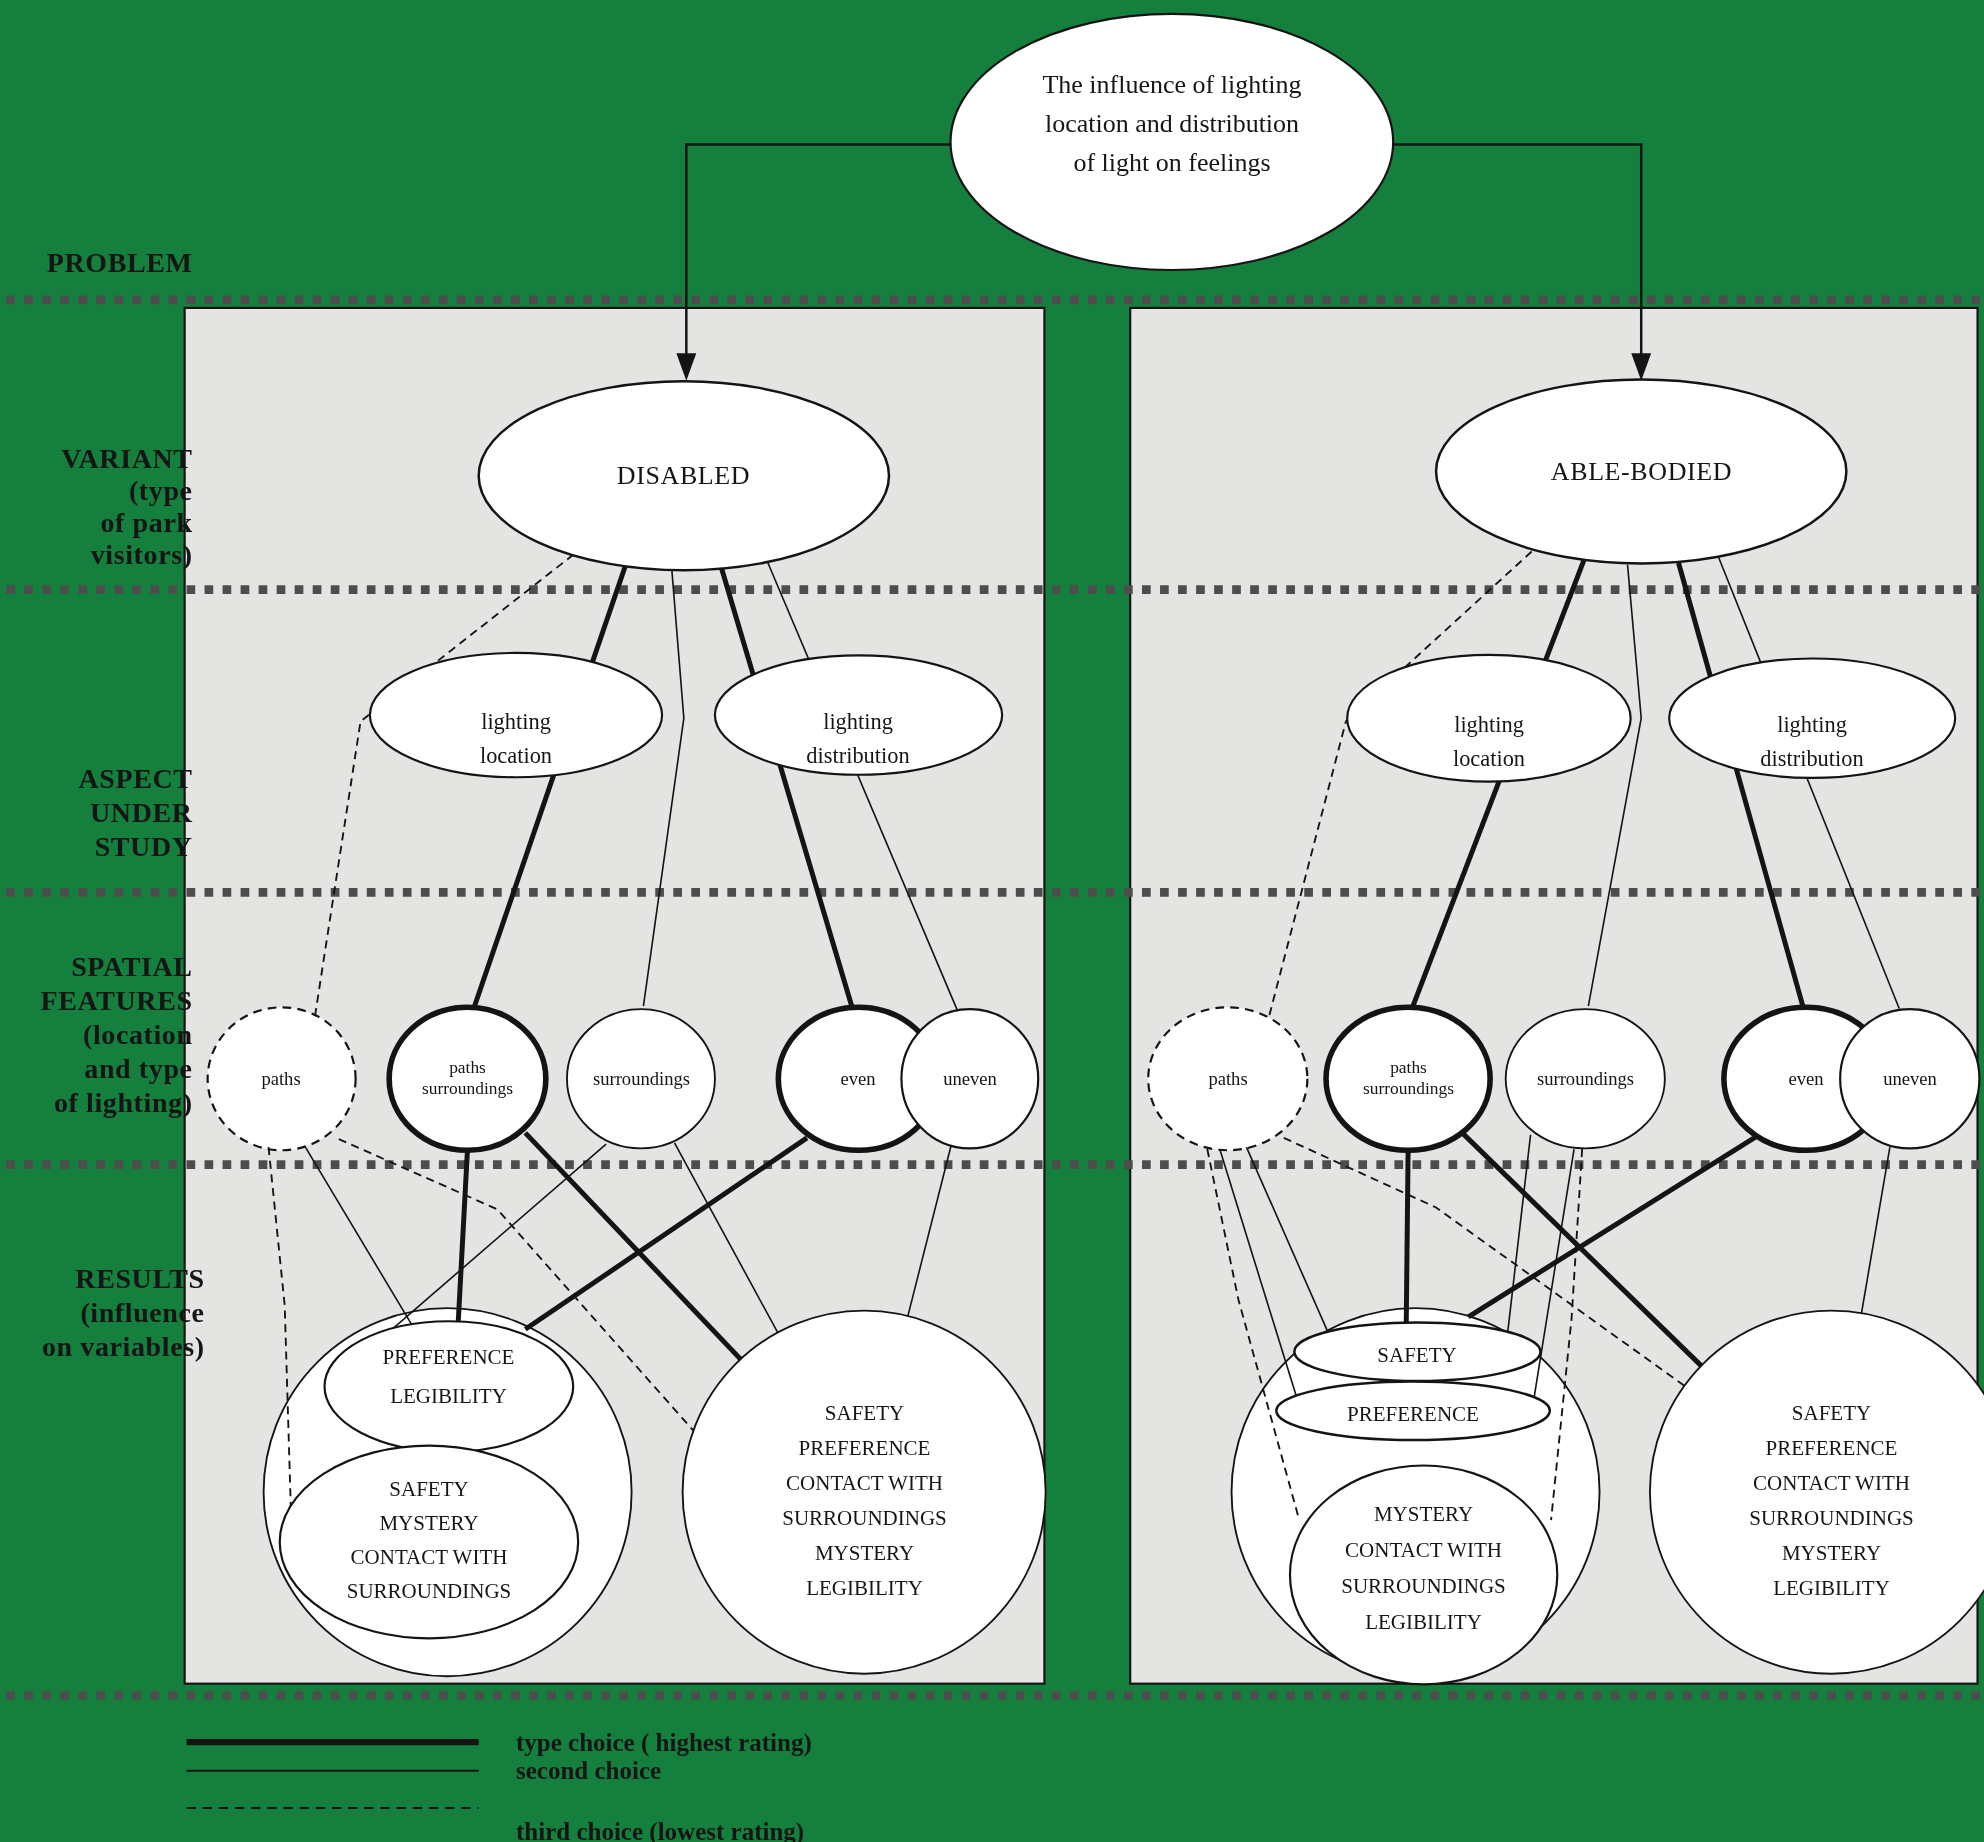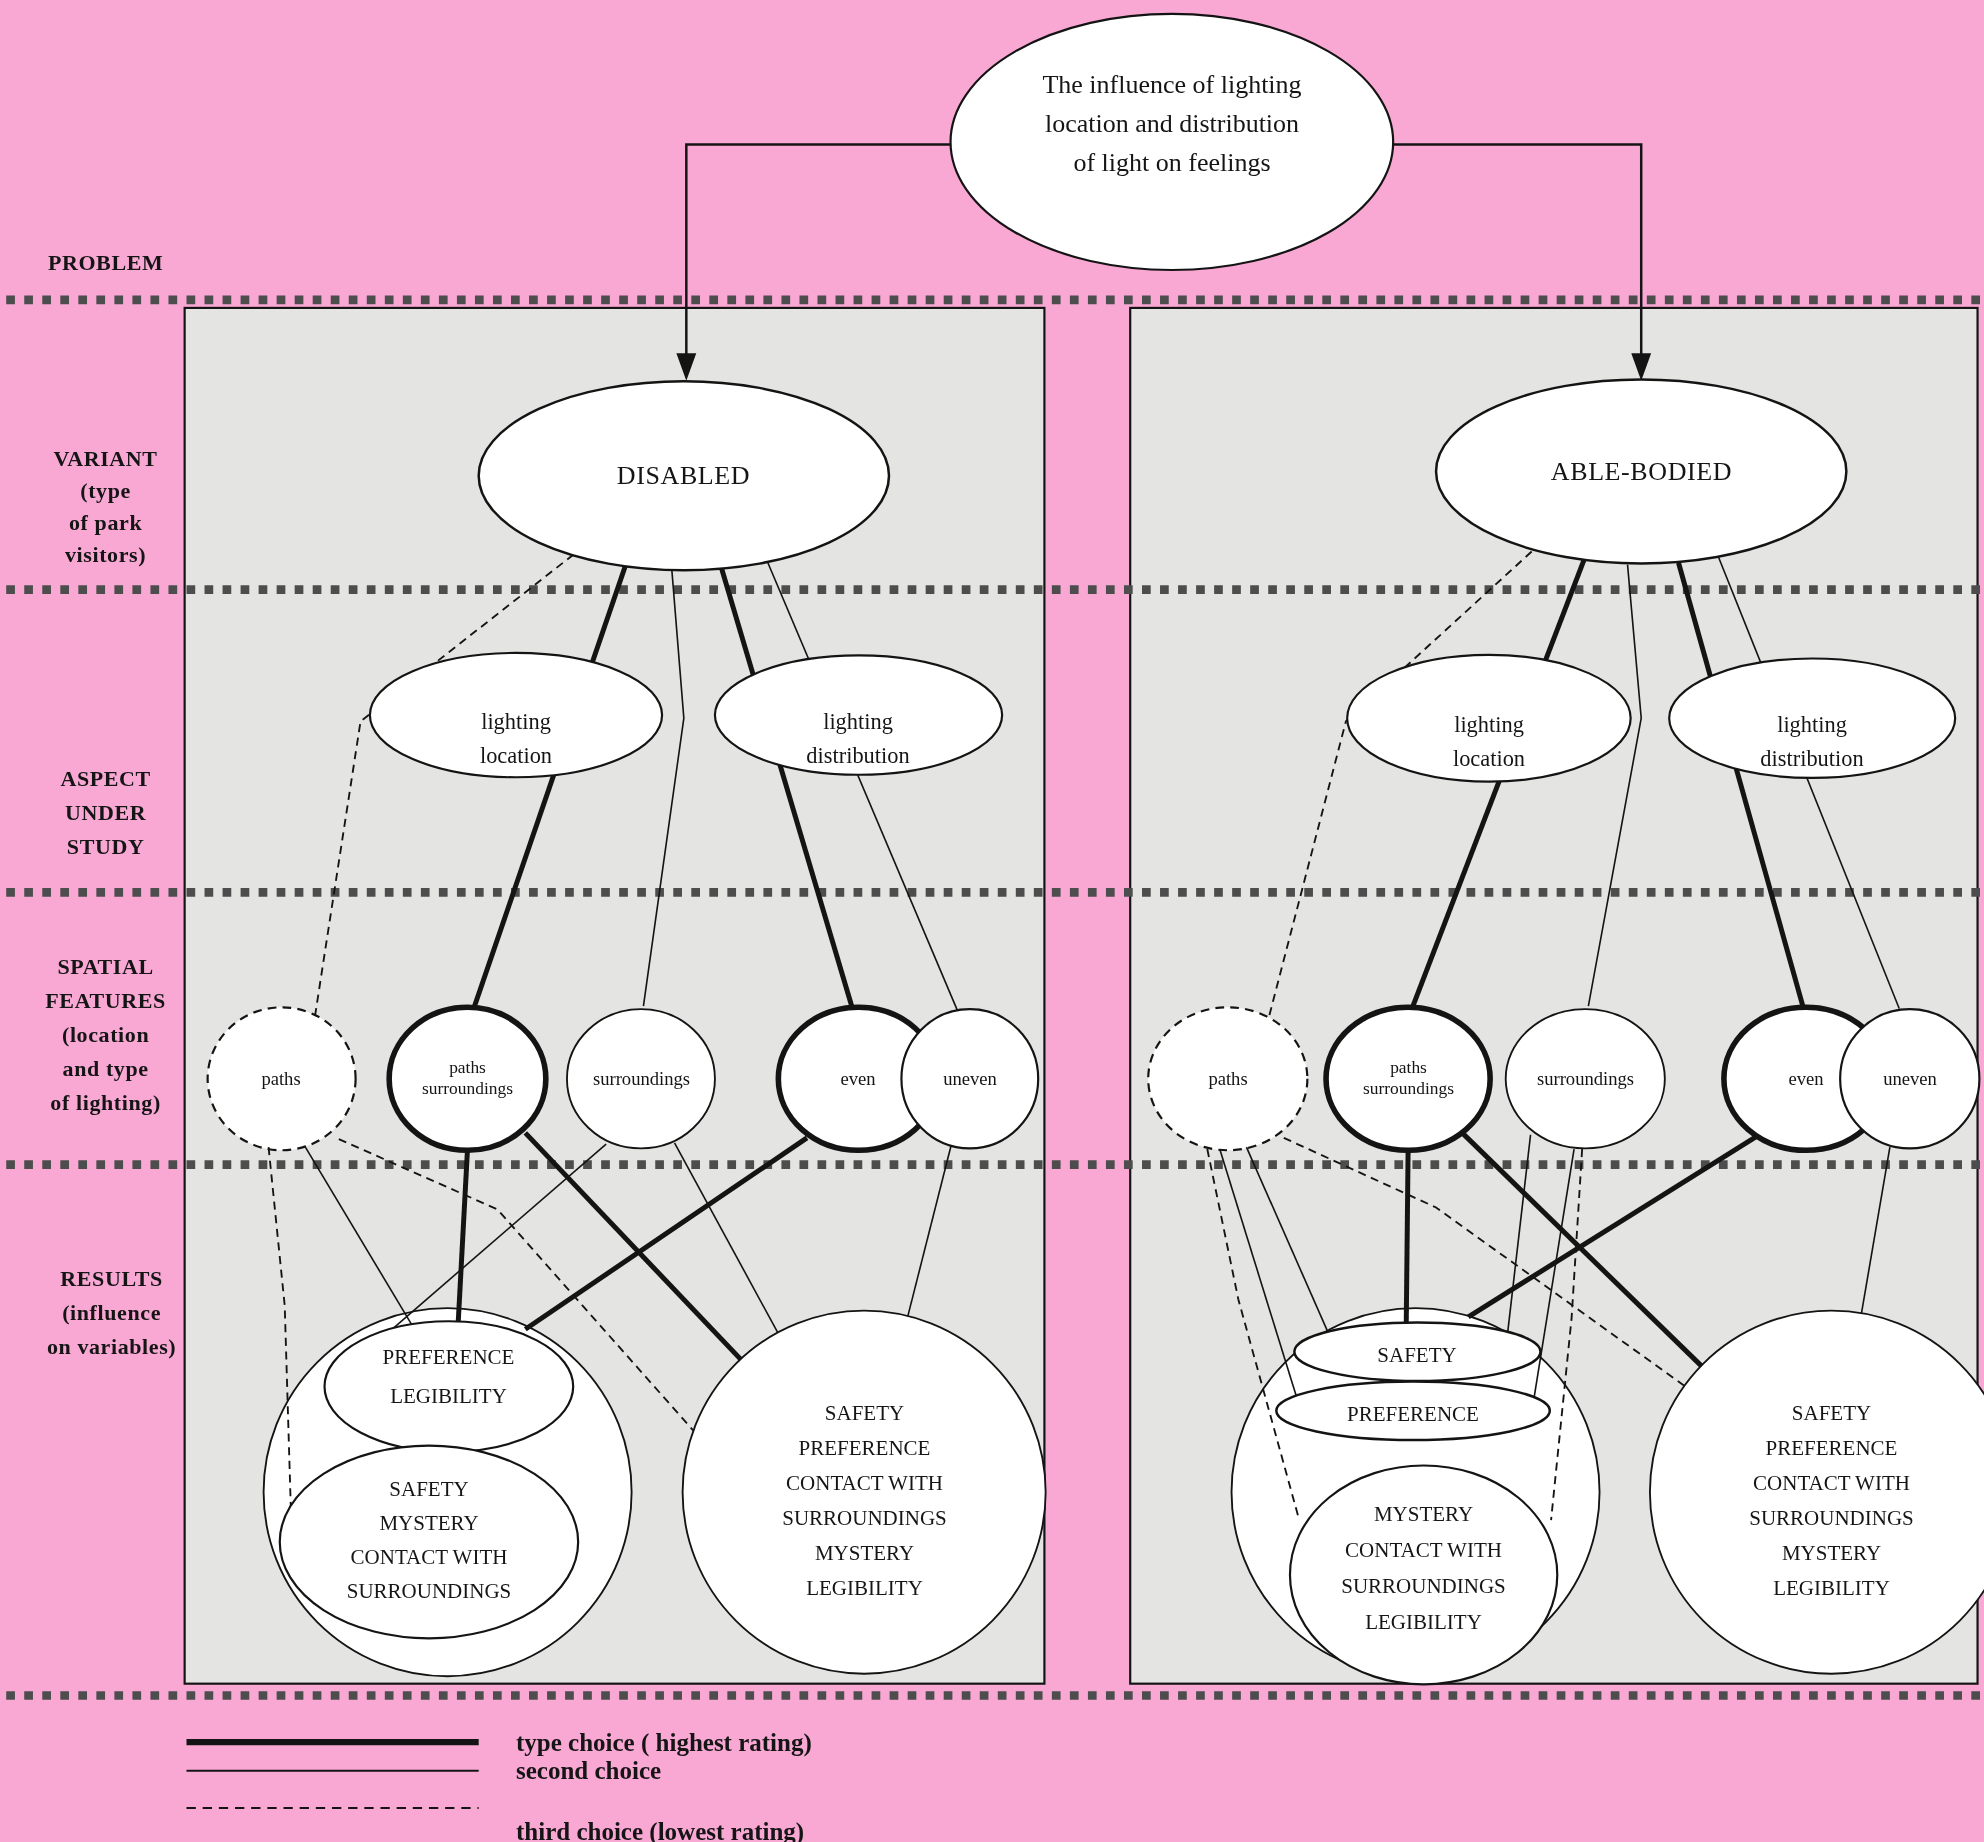--- a/index.html
+++ b/index.html
@@ -1,20 +1,20 @@
 <!DOCTYPE html>
 <html style="font-size:10px"><head>
 <meta charset="utf-8">
 <style>
   html,body{margin:0;padding:0;background:#ffffff;}
-  #stage{position:relative;width:1985px;height:1843px;background:#f9a8d4;overflow:hidden;
+  #stage{position:relative;width:1985px;height:1843px;background:#15803d;overflow:hidden;
          font-family:"Liberation Serif","DejaVu Serif",serif;color:#151515;}
   #shapes{position:absolute;left:0;top:0;}
   .lbl{position:absolute;white-space:pre-line;text-align:center;color:#151515;}
-  .margin-lbl{font-weight:bold;font-size:22px;line-height:34px;text-align:center;letter-spacing:0.6px;}
+  .margin-lbl{font-weight:bold;font-size:28px;line-height:34px;text-align:right;letter-spacing:0.6px;}
   .title-lbl{font-size:26px;line-height:39px;}
   .variant-lbl{font-size:26px;line-height:31px;letter-spacing:0.6px;}
   .aspect-lbl{font-size:22.4px;line-height:34px;margin-top:29px;}
   .feature-lbl{font-size:18.6px;line-height:29px;}
   .feature-lbl.two{font-size:17.4px;line-height:21px;}
   .result-lbl{font-size:21px;line-height:35px;}
   .inner-lbl{font-size:21px;line-height:39px;}
   .inner-lbl4{font-size:21px;line-height:34px;}
   .inner-lbl4r{font-size:21px;line-height:36px;}
   .legend-lbl{font-weight:bold;font-size:25px;line-height:29px;text-align:left;}

